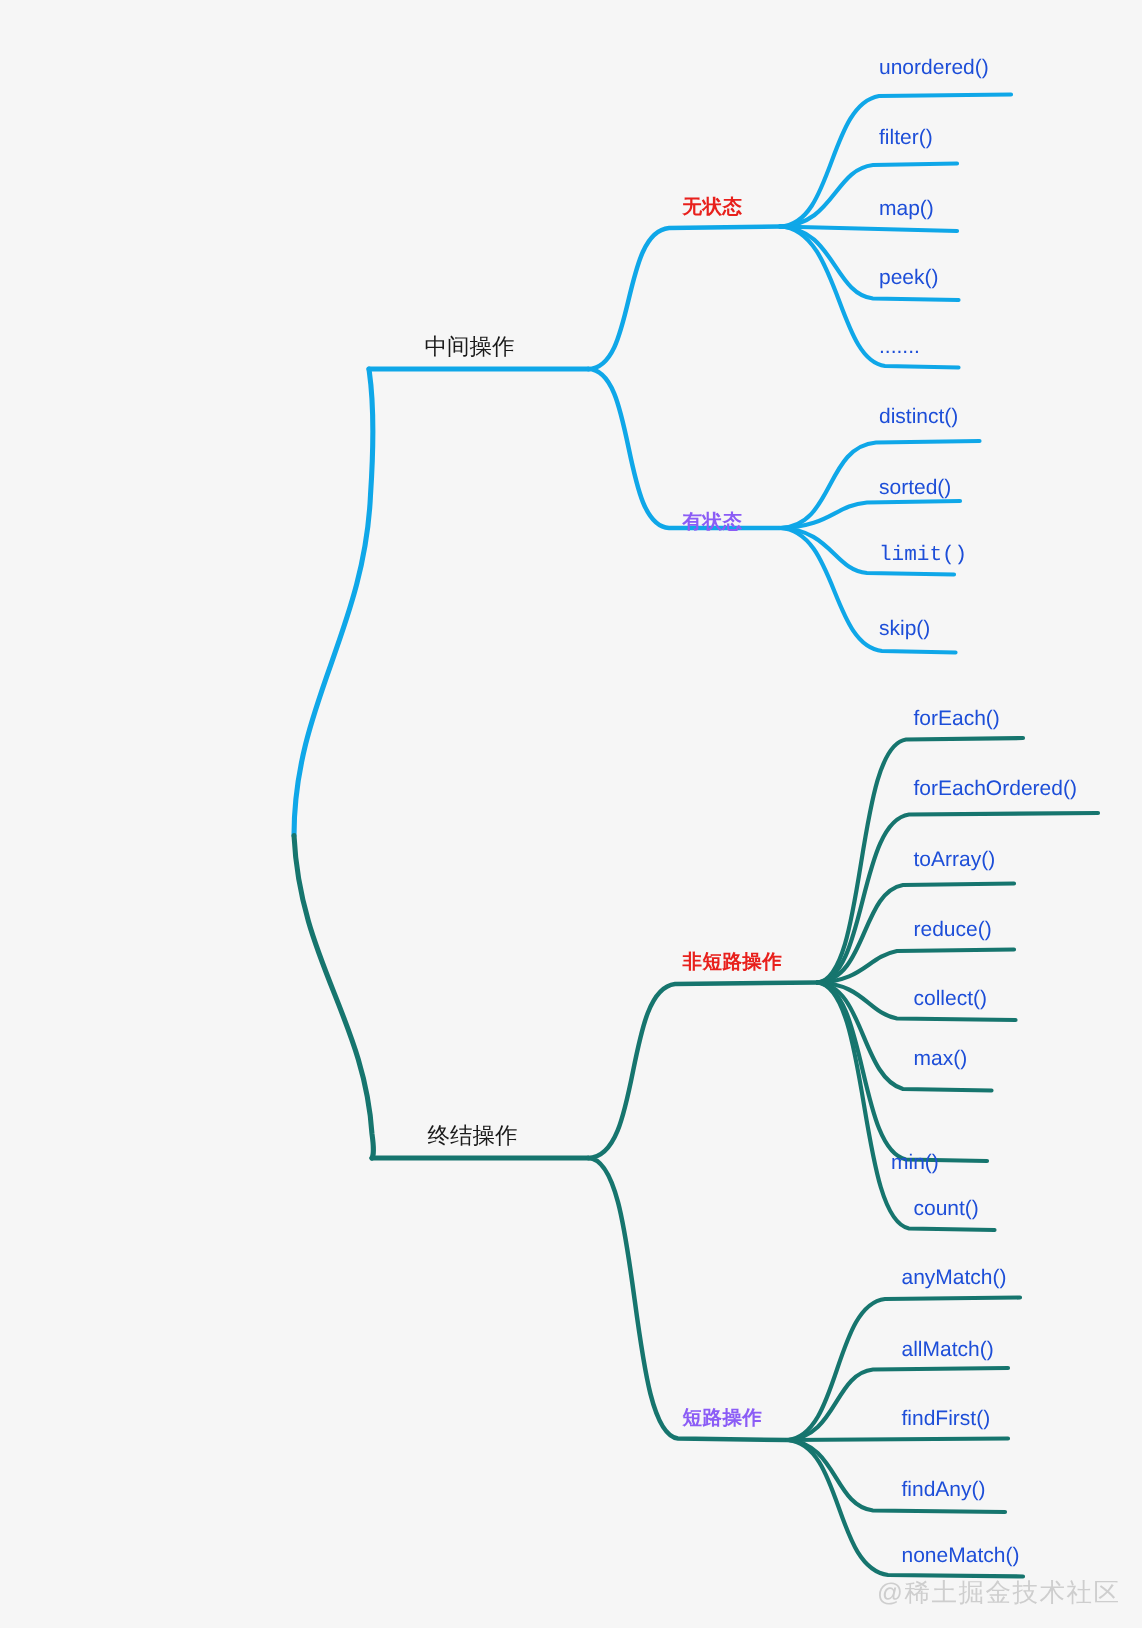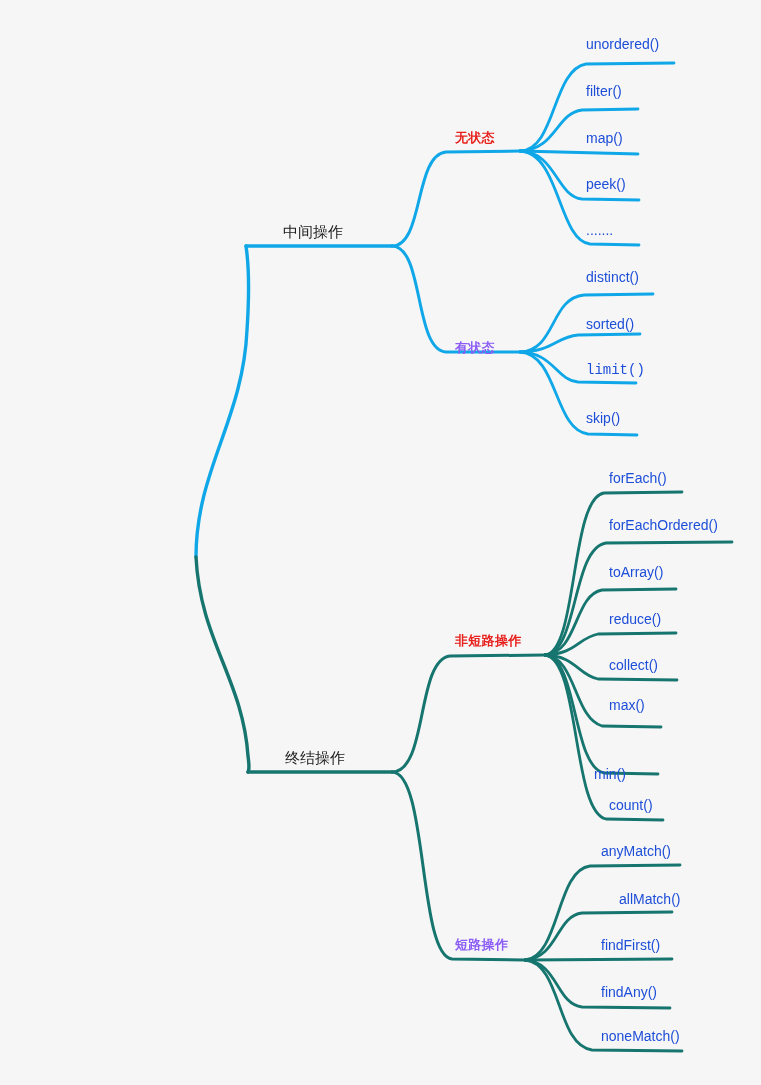--- a/index.html
+++ b/index.html
@@ -214,26 +214,27 @@
   <div class="node leaf-label" style="left:594px; top:752px;margin-top:15px;">
     <span>min()</span>
   </div>
   <div class="node leaf-label" style="left:609px; top:798px;">
     <span>count()</span>
   </div>
 
   <div class="node leaf-label" style="left:601px; top:844px;">
     <span>anyMatch()</span>
   </div>
-  <div class="node leaf-label" style="left:601px; top:892px;margin-left:18px;">
+  <div class="node leaf-label" style="left:601px; top:892px;">
     <span>allMatch()</span>
   </div>
   <div class="node leaf-label" style="left:601px; top:938px;">
     <span>findFirst()</span>
   </div>
   <div class="node leaf-label" style="left:601px; top:985px;">
     <span>findAny()</span>
   </div>
   <div class="node leaf-label" style="left:601px; top:1029px;">
     <span>noneMatch()</span>
   </div>
 
+  <div class="watermark">@稀土掘金技术社区</div>
 </div>
 
 </body></html>

